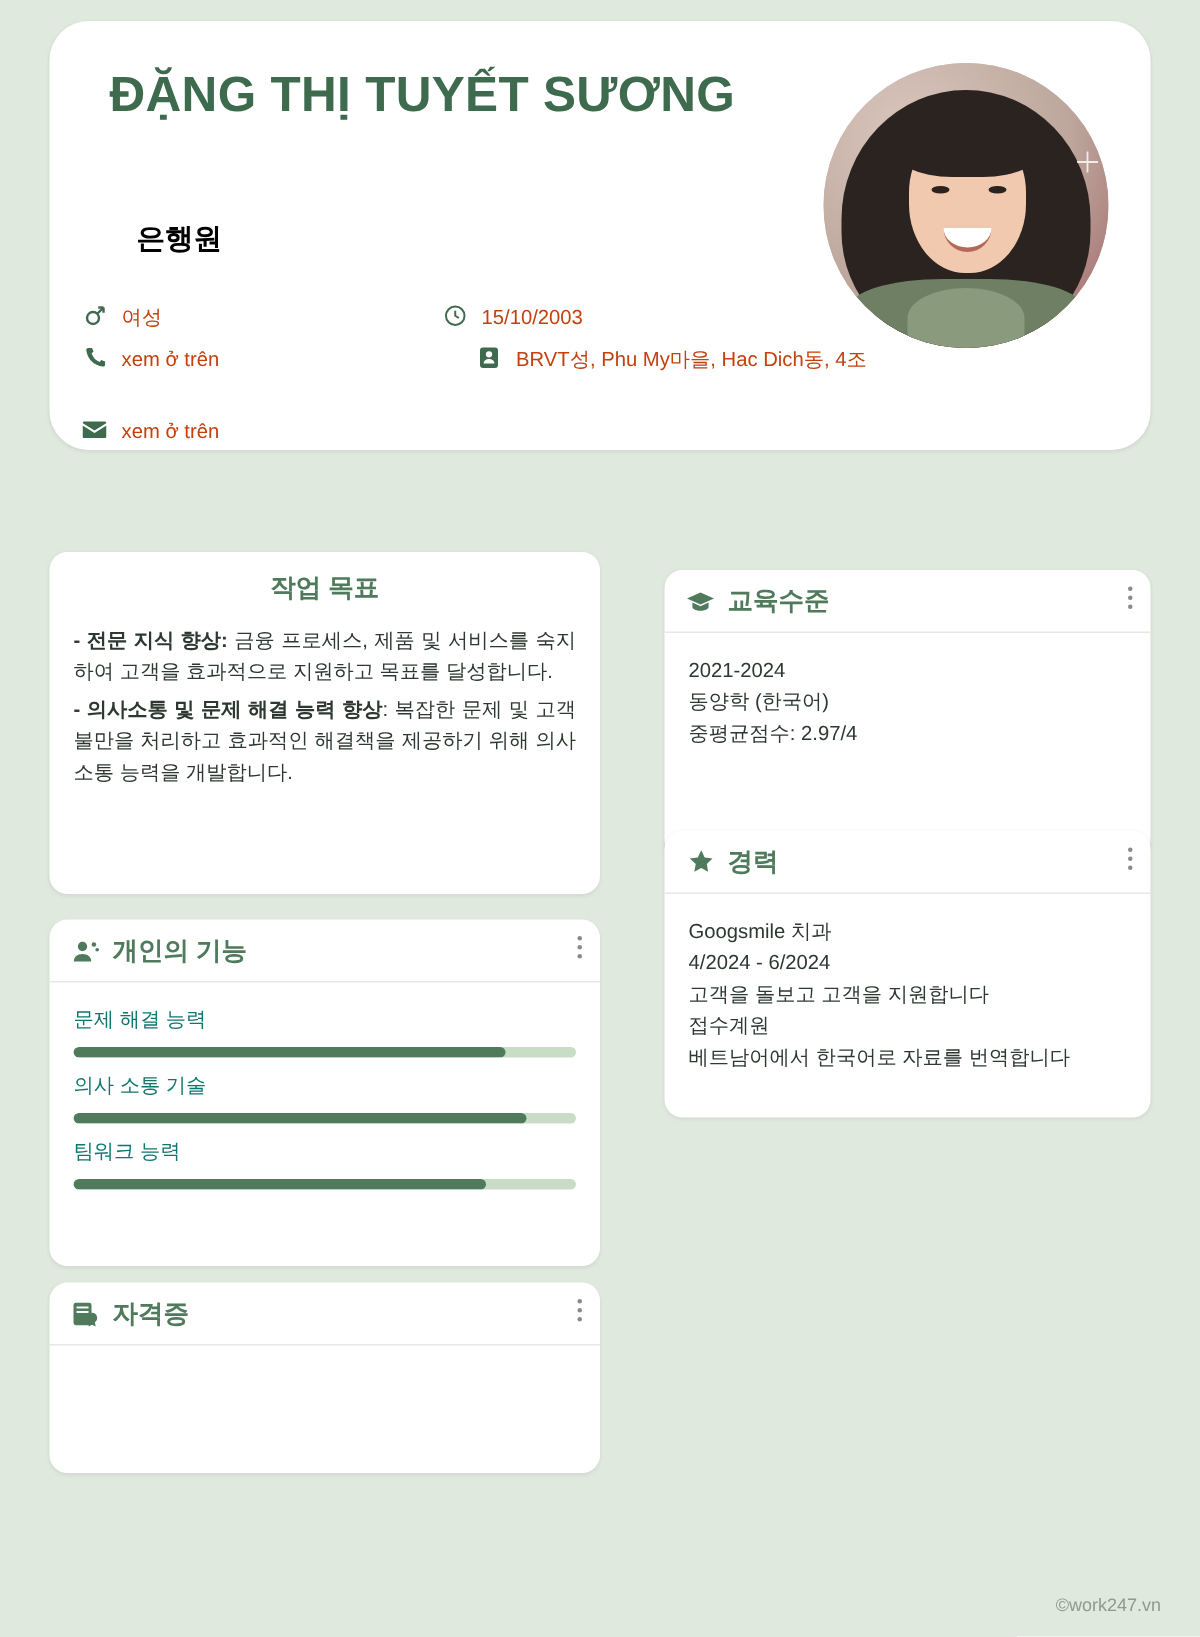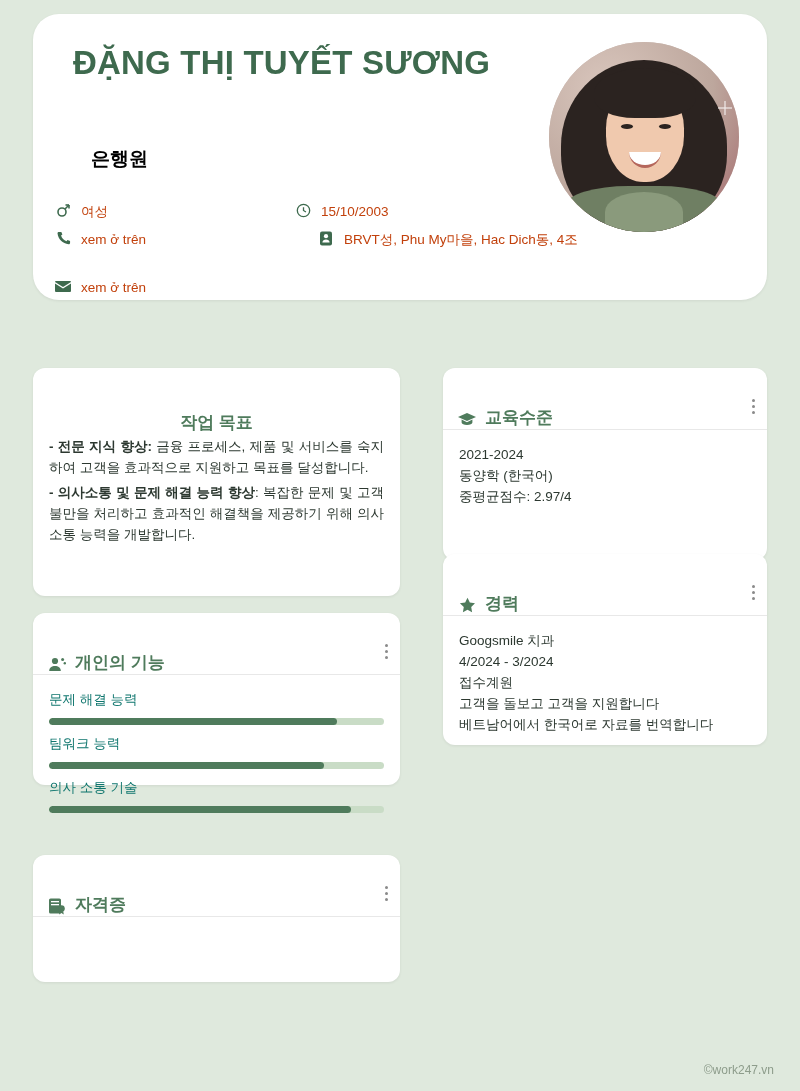--- a/index.html
+++ b/index.html
@@ -128,23 +128,22 @@
     position: absolute;
     background: #ffffff;
     border-radius: 12px;
     box-shadow: 0 1px 3px rgba(0,0,0,0.07);
   }
   .card-head {
     position: relative;
     height: 42px;
     border-bottom: 1px solid #e8e8e8;
     display: flex;
-    align-items: flex-end;
+    align-items: center;
     padding: 0 14px;
-    margin-top: 20px;
   }
   .card-head.center { justify-content: center; }
   .card-head .hicon {
     width: 20px; height: 20px;
     margin-right: 8px;
     color: #4f7b5c;
     display: flex; align-items: center; justify-content: center;
   }
   .card-title {
     font-size: 17px;
@@ -173,41 +172,41 @@
   }
 
   
   #card-goal { left: 33px; top: 368px; width: 367px; height: 228px; }
   #card-goal .card-head { border-bottom: none; height: 46px; }
   #card-goal .card-body { padding-top: 2px; }
   .goal-p { margin-bottom: 4px; text-align: justify; }
   .goal-p b { font-weight: bold; }
 
   
-  #card-skills { left: 33px; top: 613px; width: 367px; height: 172px; }
+  #card-skills { left: 33px; top: 613px; width: 367px; height: 231px; }
   .skill { margin-bottom: 8px; }
   .skill-label { font-size: 13.5px; color: #0f766e; margin-bottom: 8px; }
   .bar {
     height: 7px;
     background: #c9dcc6;
     border-radius: 4px;
     overflow: hidden;
   }
   .bar > span {
     display: block;
     height: 100%;
     background: #4f7b5c;
     border-radius: 4px;
   }
 
   
   #card-certs { left: 33px; top: 855px; width: 367px; height: 127px; }
 
   
-  #card-edu { left: 443px; top: 368px; width: 324px; height: 192px; }
+  #card-edu { left: 443px; top: 380px; width: 324px; height: 192px; }
 
   
   #card-exp { left: 443px; top: 554px; width: 324px; height: 191px; }
 
   .footer {
     position: absolute;
     right: 26px;
     bottom: 14px;
     font-size: 12px;
     color: #8d9c8b;
@@ -325,29 +324,29 @@
         </span>
     </div>
     <div class="card-body">
       <div class="skill">
         <div class="skill-label">문제 해결 능력</div>
         <div class="bar">
             <span style="width: 86%;"></span>
           </div>
       </div>
       <div class="skill">
+        <div class="skill-label">의사 소통 기술</div>
+        <div class="bar">
+            <span style="width: 90%;"></span>
+          </div>
+      </div>
+      <div class="skill">
         <div class="skill-label">팀워크 능력</div>
         <div class="bar">
             <span style="width: 82%;"></span>
-          </div>
-      </div>
-      <div class="skill">
-        <div class="skill-label">의사 소통 기술</div>
-        <div class="bar">
-            <span style="width: 90%;"></span>
           </div>
       </div>
     </div>
   </div>
 
   <div class="card" id="card-certs">
     <div class="card-head">
       <span class="hicon">
         <svg width="18" height="18" viewBox="0 0 18 18" fill="currentColor">
           <rect x="1" y="1.5" width="12" height="15" rx="1.6"></rect>
@@ -397,21 +396,21 @@
       </span>
       <span class="card-title">경력</span>
       <span class="kebab">
           <i></i>
           <i></i>
           <i></i>
         </span>
     </div>
     <div class="card-body">
       <div>Googsmile 치과</div>
-      <div>4/2024 - 3/2024</div>
+      <div>4/2024 - 6/2024</div>
+      <div>고객을 돌보고 고객을 지원합니다</div>
       <div>접수계원</div>
-      <div>고객을 돌보고 고객을 지원합니다</div>
       <div>베트남어에서 한국어로 자료를 번역합니다</div>
     </div>
   </div>
 
   <div class="footer">©work247.vn</div>
 </div>
 
 </body></html>

